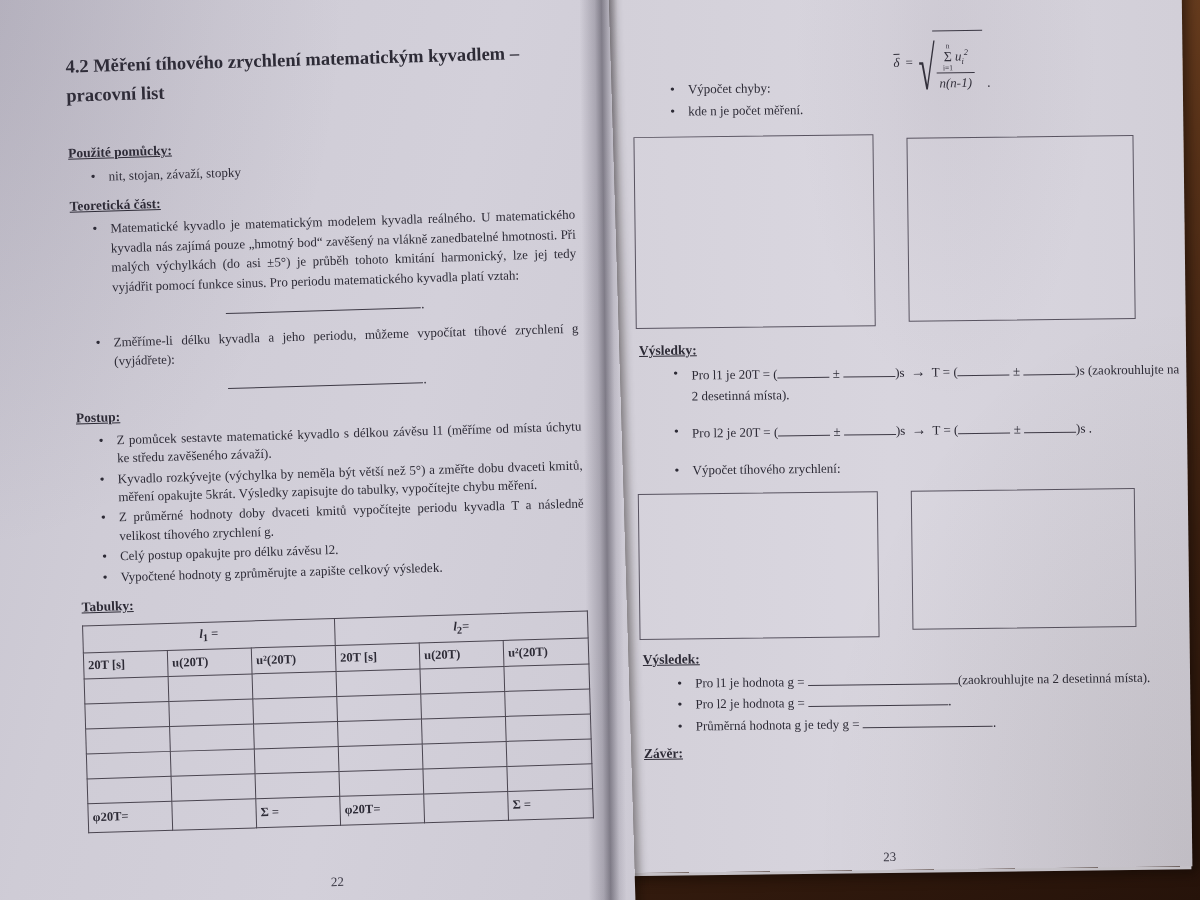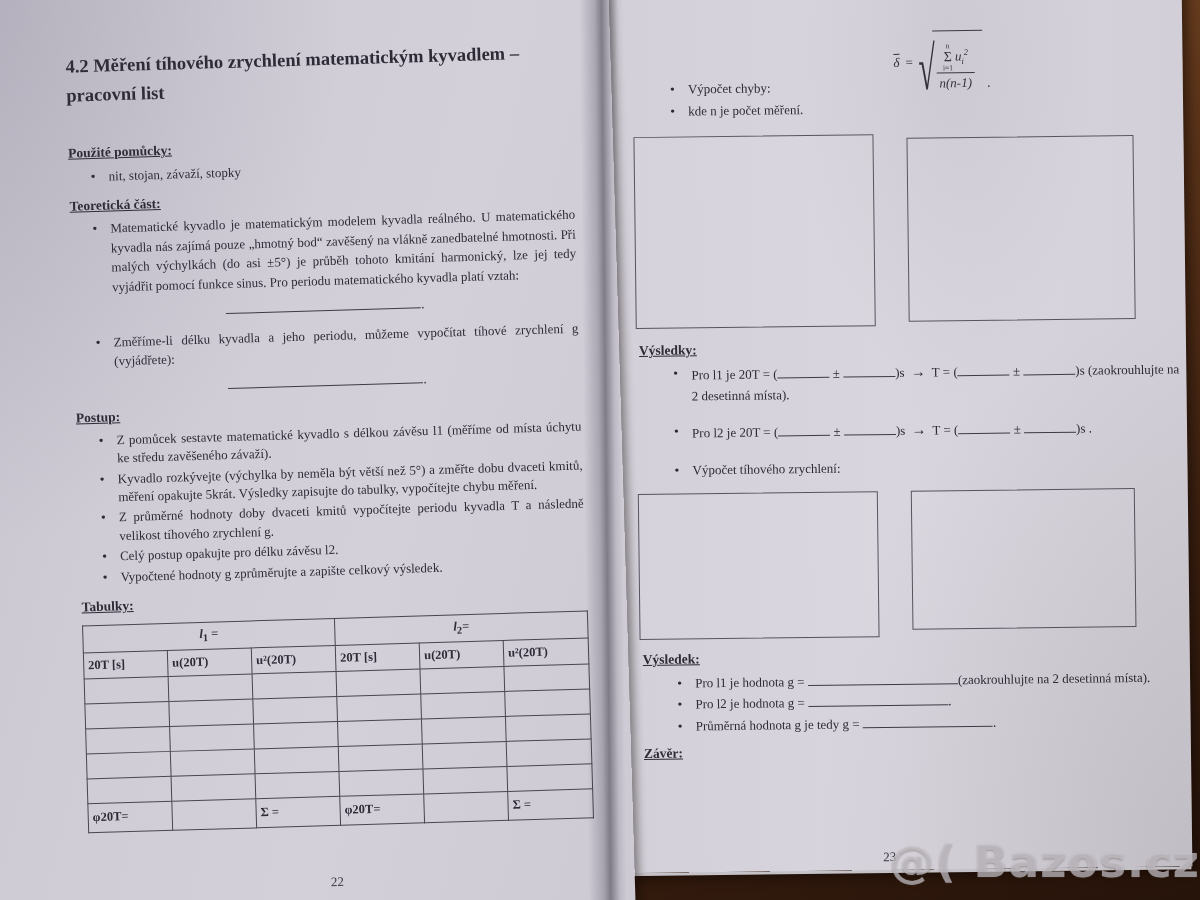--- a/index.html
+++ b/index.html
@@ -263,14 +263,13 @@
         <td>Σ =</td>
       </tr>
     </tbody>
       </table>
 
     <div class="pagenum pn-left">22</div>
   </div>
 
   <div class="spine"></div>
 
-  <div class="watermark">@( Bazos.cz</div>
 </div>
 
 </body></html>

